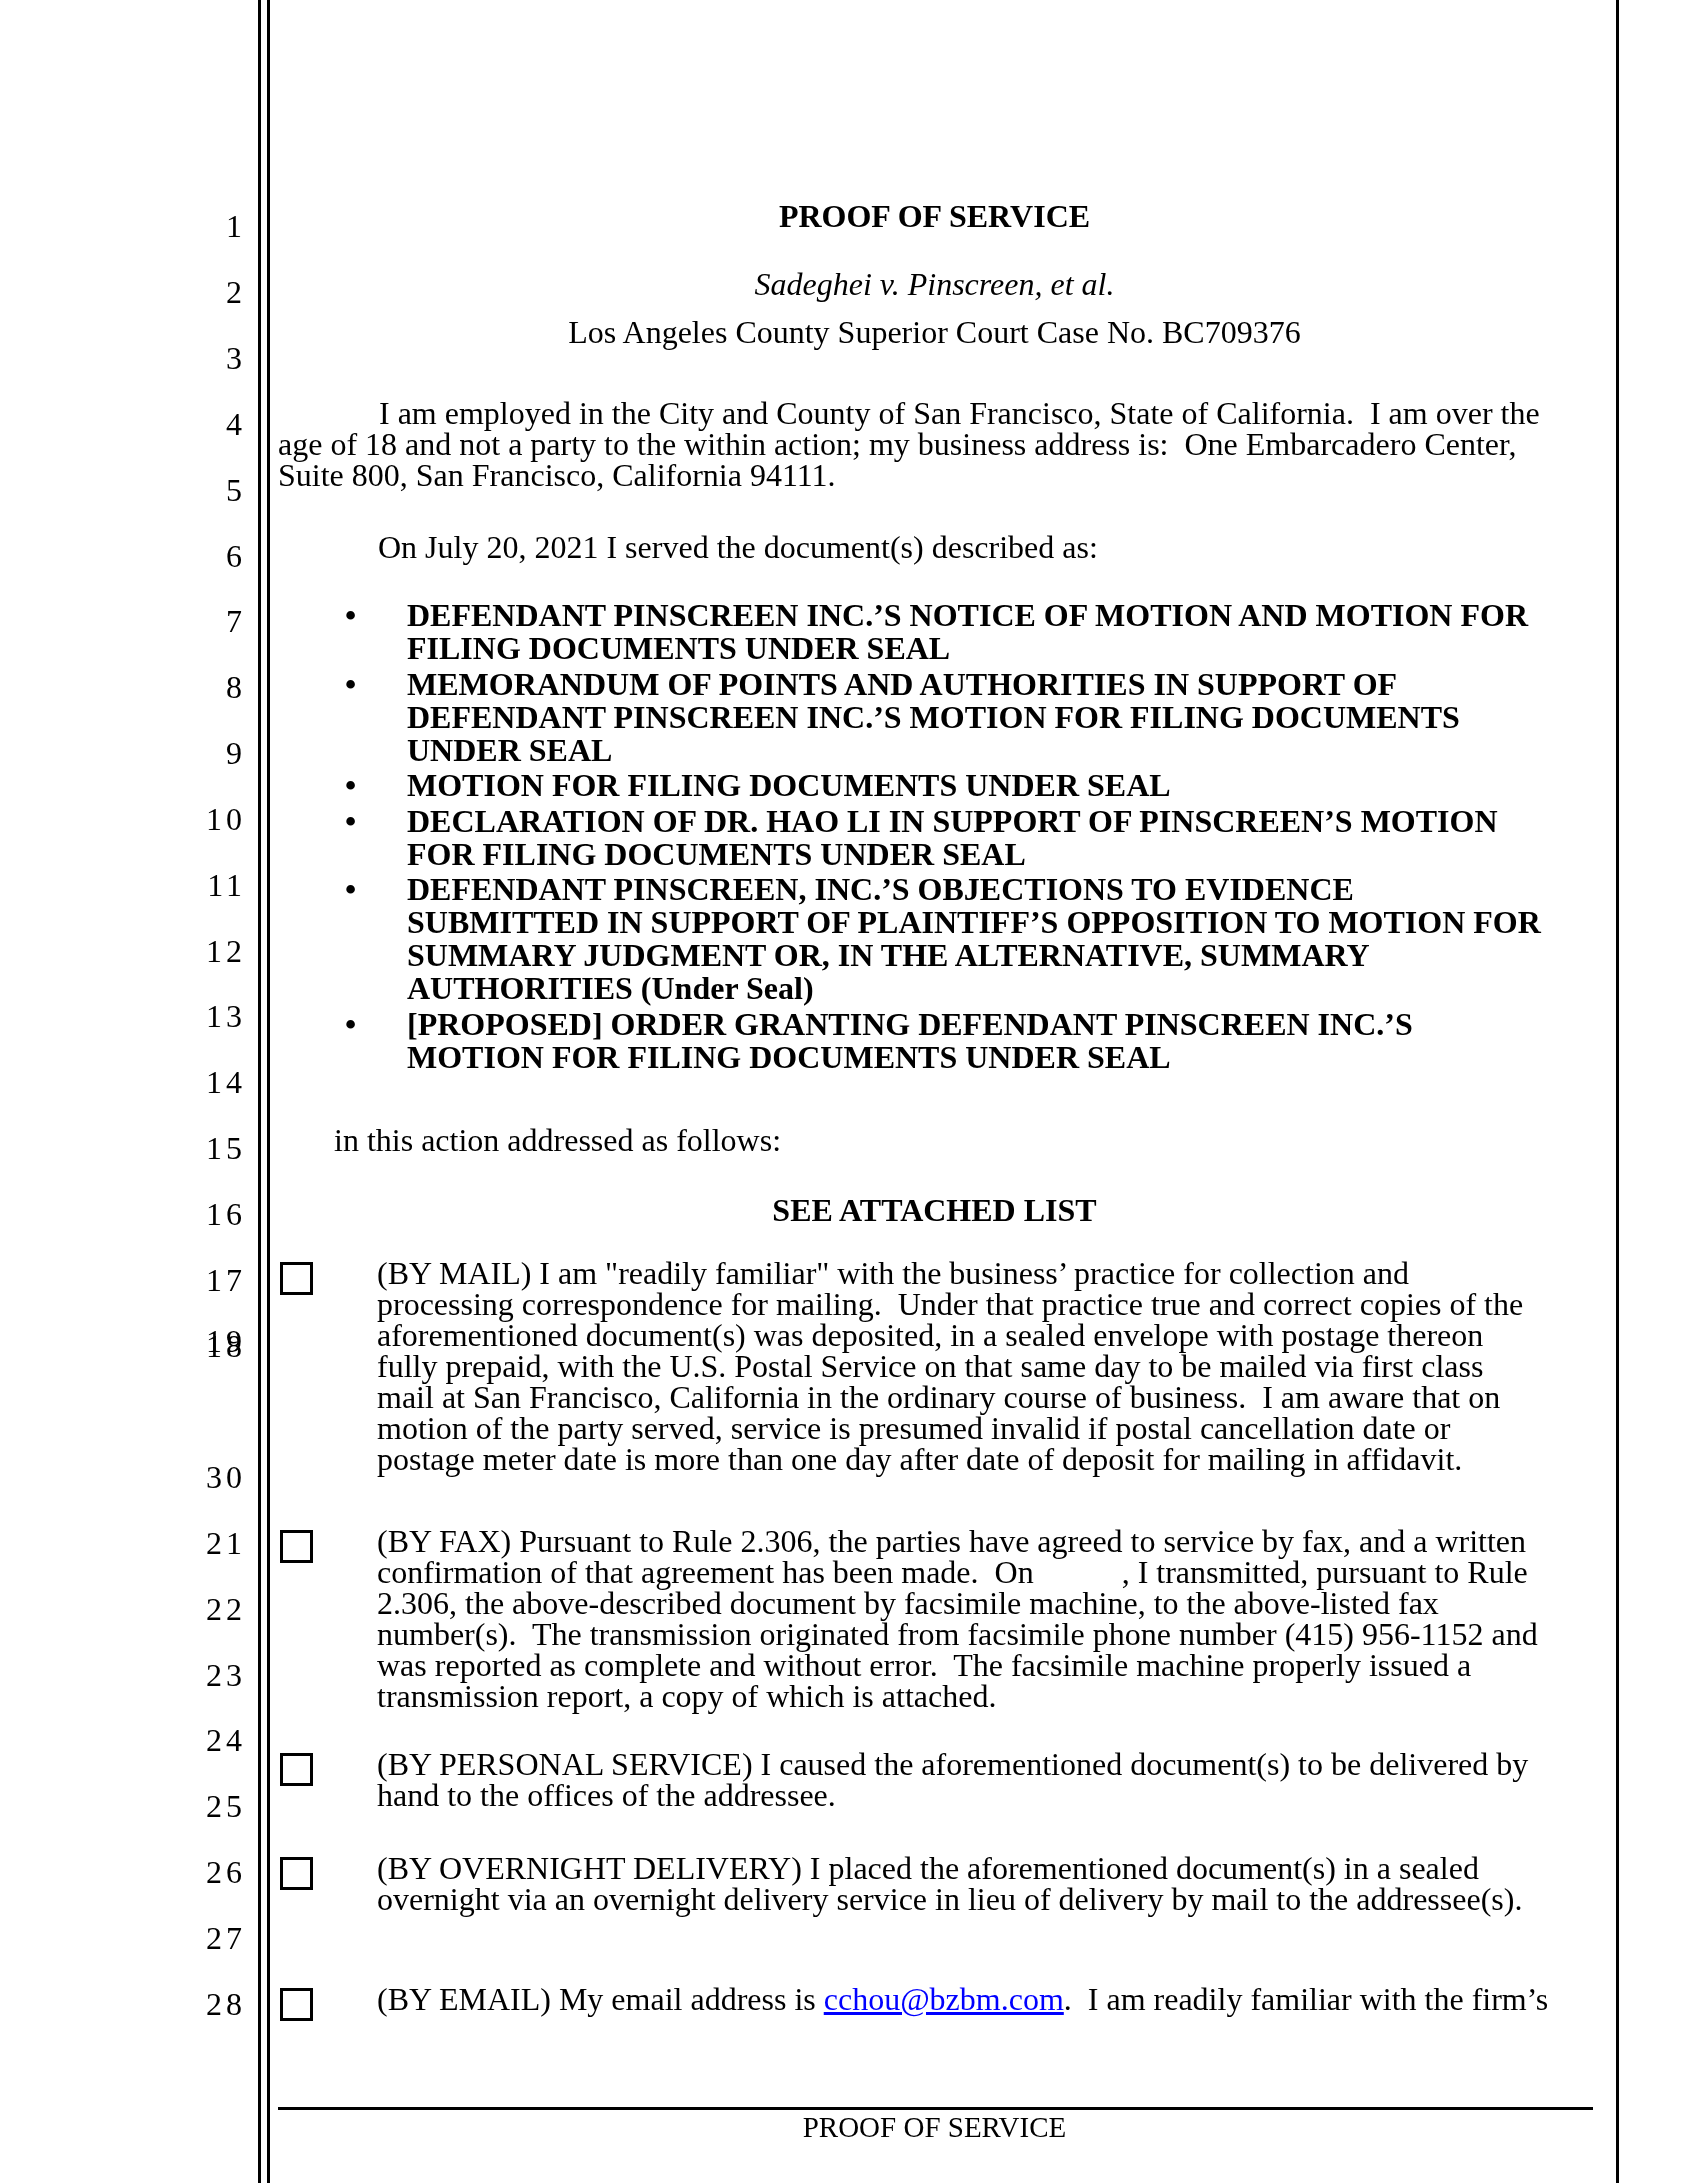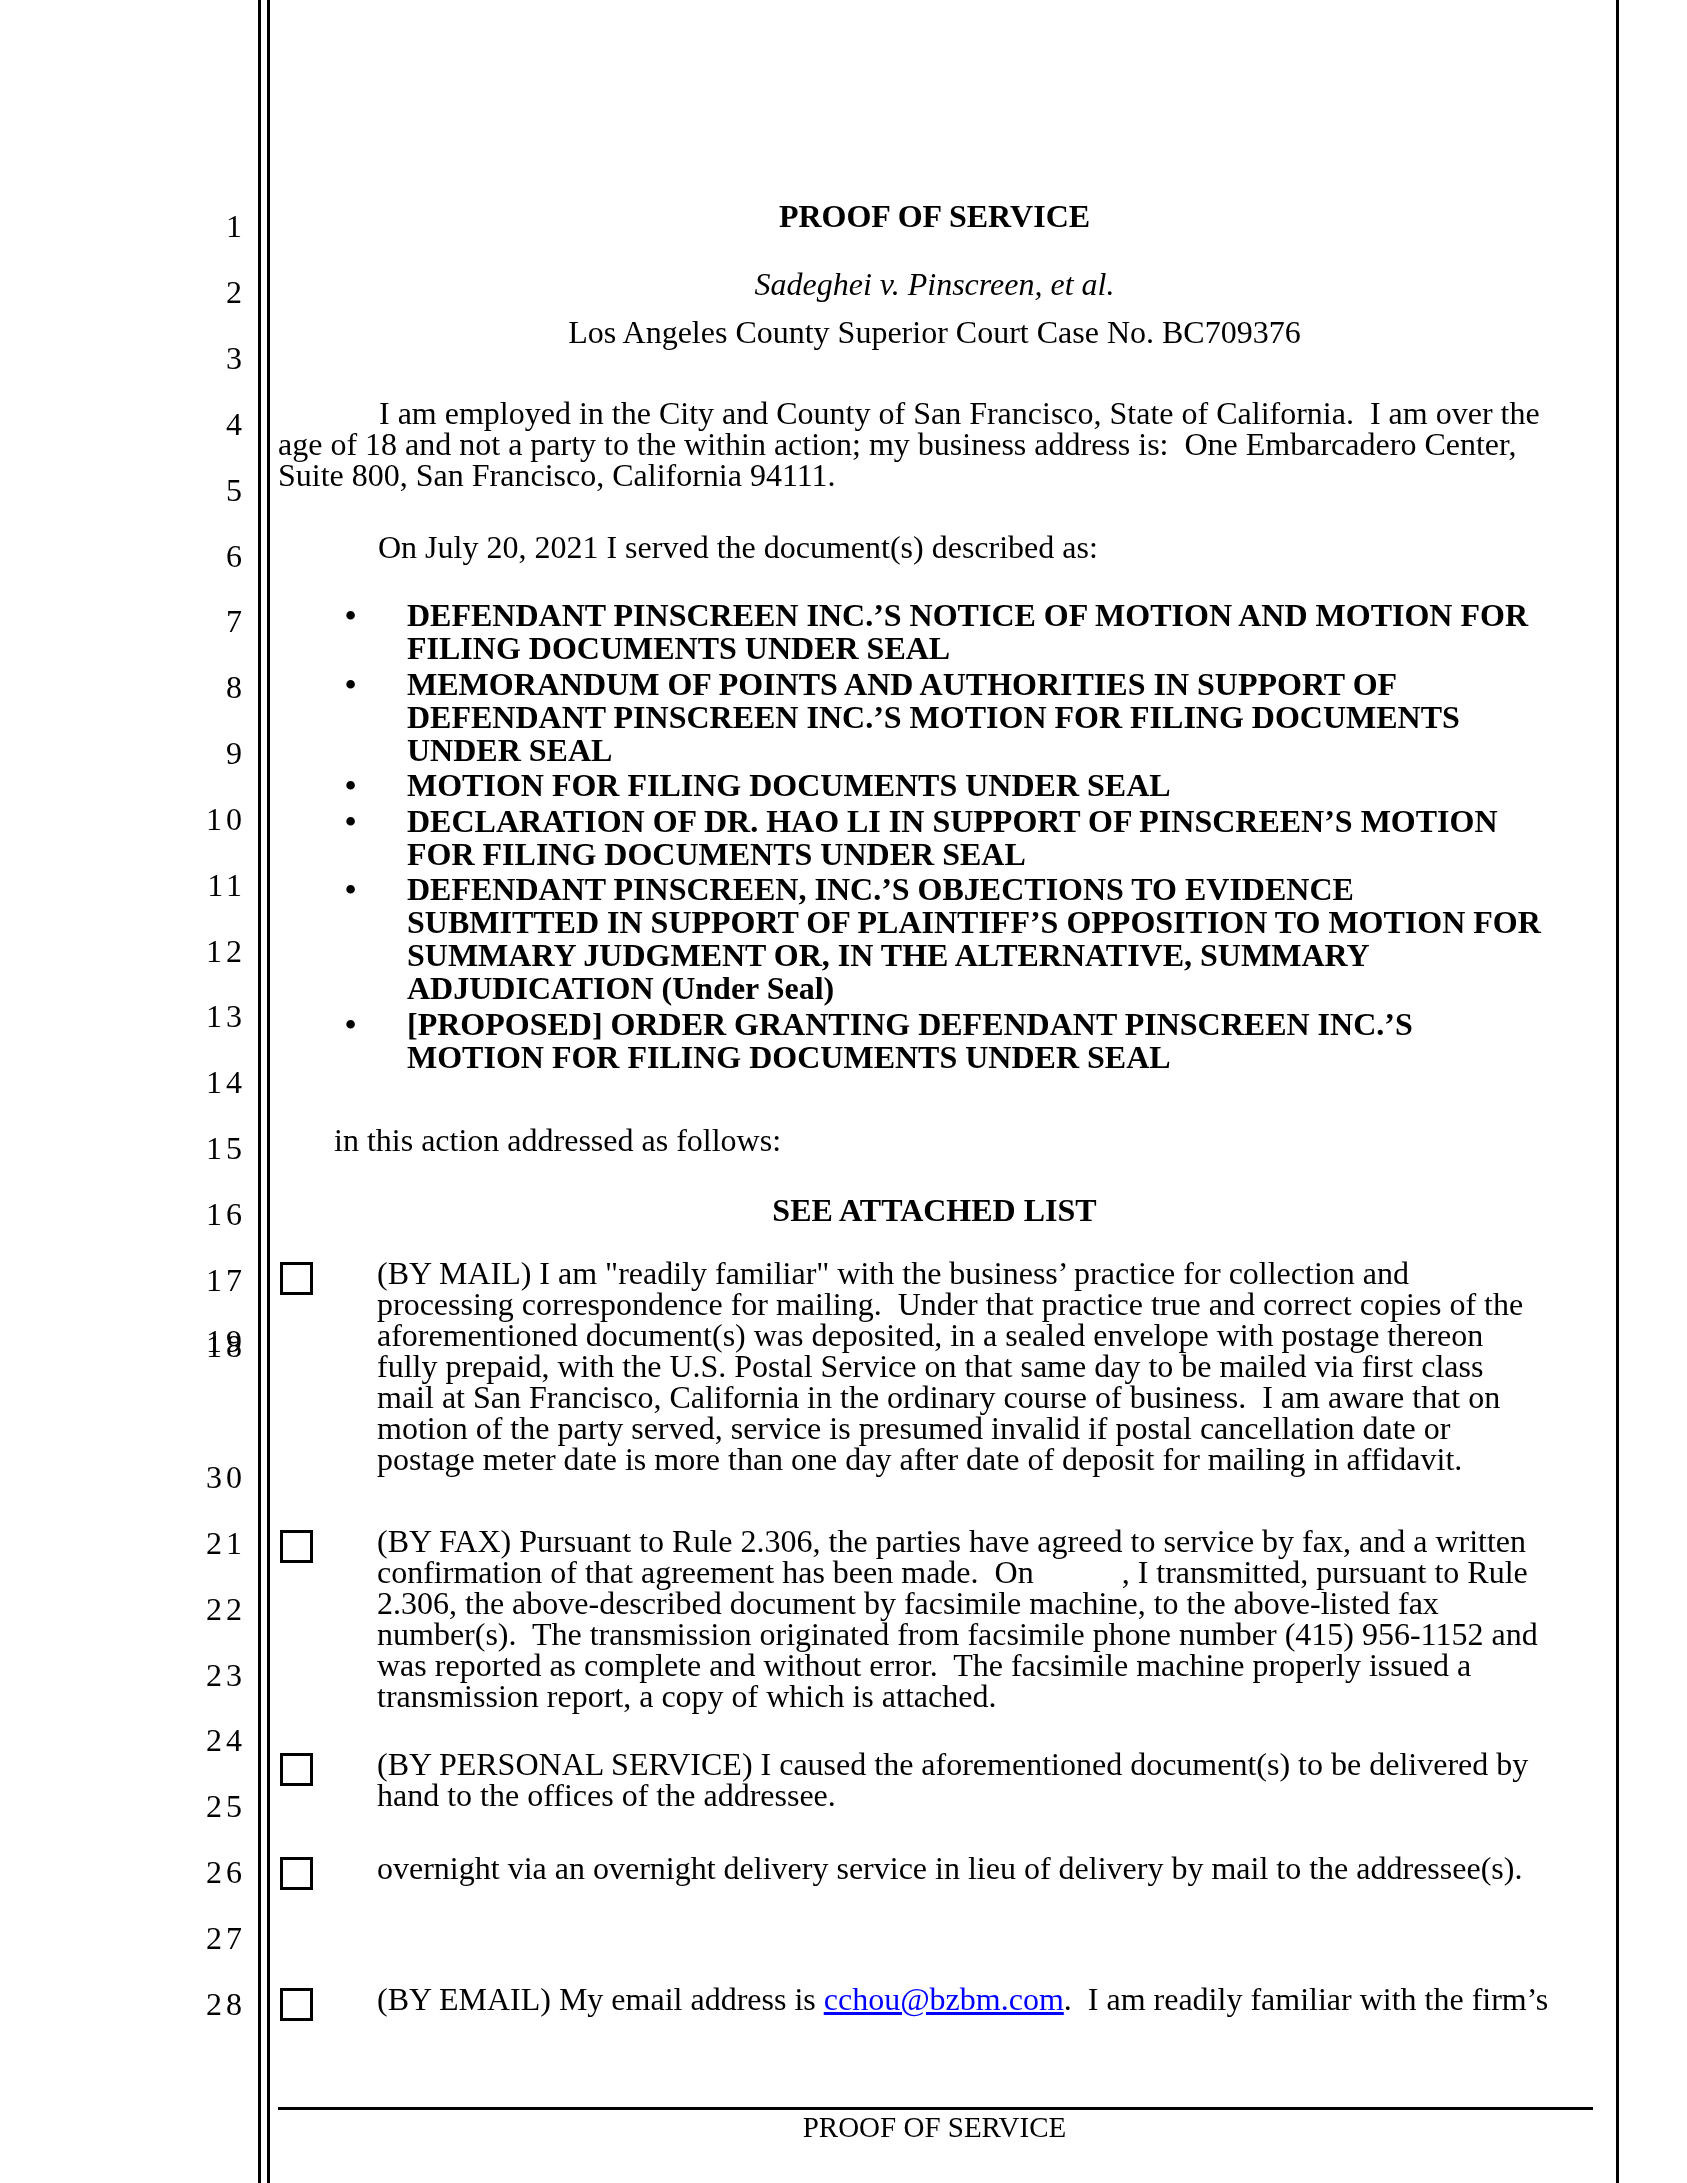--- a/index.html
+++ b/index.html
@@ -128,21 +128,21 @@
     <div class="bullet-item">
       <span class="bullet-marker">•</span>
       <div class="line">DECLARATION OF DR. HAO LI IN SUPPORT OF PINSCREEN’S MOTION</div>
       <div class="line">FOR FILING DOCUMENTS UNDER SEAL</div>
     </div>
     <div class="bullet-item">
       <span class="bullet-marker">•</span>
       <div class="line">DEFENDANT PINSCREEN, INC.’S OBJECTIONS TO EVIDENCE</div>
       <div class="line">SUBMITTED IN SUPPORT OF PLAINTIFF’S OPPOSITION TO MOTION FOR</div>
       <div class="line">SUMMARY JUDGMENT OR, IN THE ALTERNATIVE, SUMMARY</div>
-      <div class="line">ADJUDICATION (Under Seal)</div>
+      <div class="line">AUTHORITIES (Under Seal)</div>
     </div>
     <div class="bullet-item">
       <span class="bullet-marker">•</span>
       <div class="line">[PROPOSED] ORDER GRANTING DEFENDANT PINSCREEN INC.’S</div>
       <div class="line">MOTION FOR FILING DOCUMENTS UNDER SEAL</div>
     </div>
   </div>
 
 <div class="text-block" id="addressed">in this action addressed as follows:</div>
 
@@ -177,20 +177,21 @@
   <div class="checkbox" id="cb-personal"></div>
   <div class="method-text" id="txt-personal">
       <div class="line">(BY PERSONAL SERVICE) I caused the aforementioned document(s) to be delivered by</div>
       <div class="line">hand to the offices of the addressee.</div>
     </div>
 </div>
 
 <div>
   <div class="checkbox" id="cb-overnight"></div>
   <div class="method-text" id="txt-overnight">
+      <div class="line">(BY OVERNIGHT DELIVERY) I placed the aforementioned document(s) in a sealed</div>
       <div class="line">overnight via an overnight delivery service in lieu of delivery by mail to the addressee(s).</div>
     </div>
 </div>
 
 <div>
   <div class="checkbox" id="cb-email"></div>
   <div class="method-text" id="txt-email"><span>(BY EMAIL) My email address is </span><a id="email-link" href="#">cchou@bzbm.com</a><span>.  I am readily familiar with the firm’s</span></div>
 </div>
 
 <div id="footer-rule"></div>

